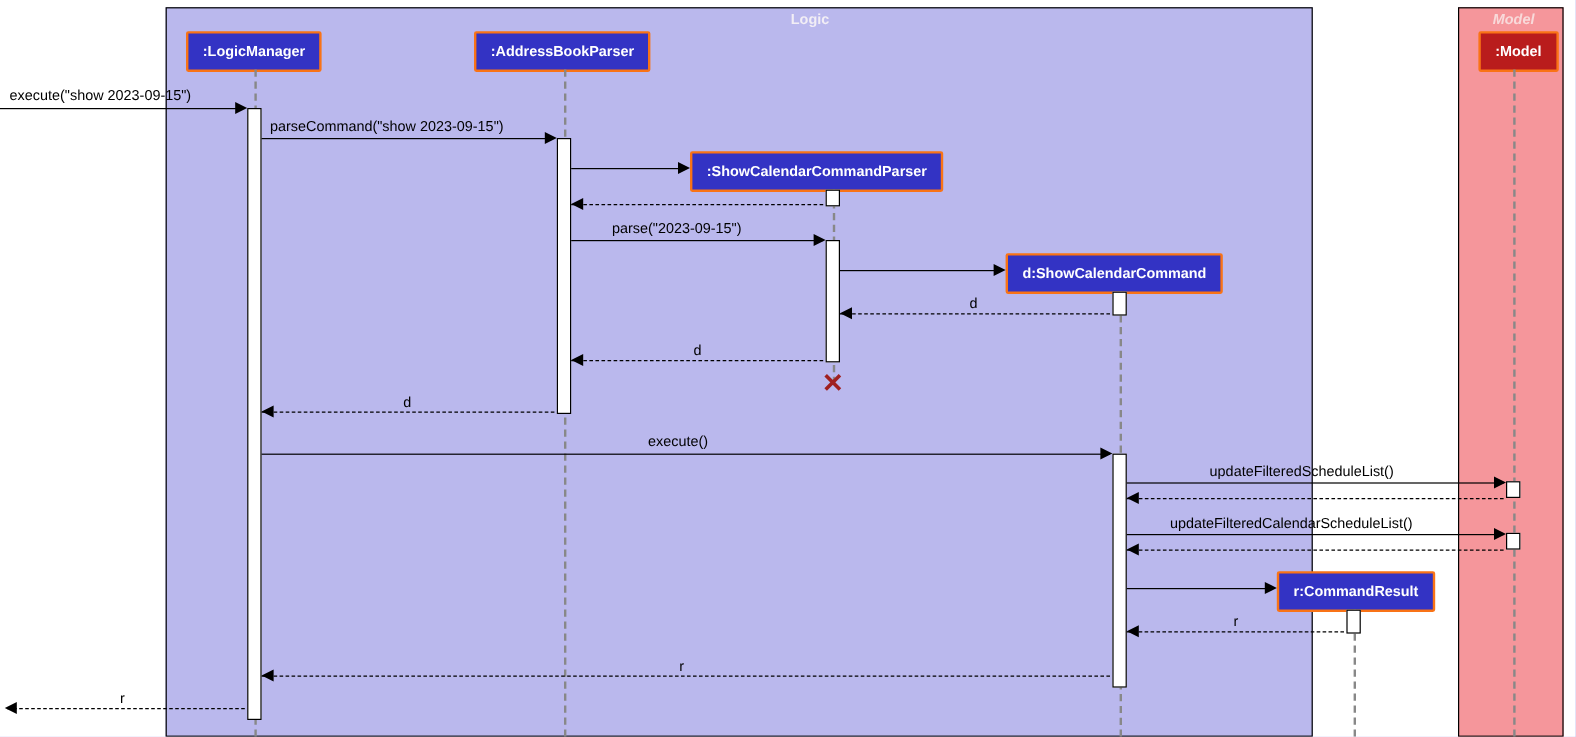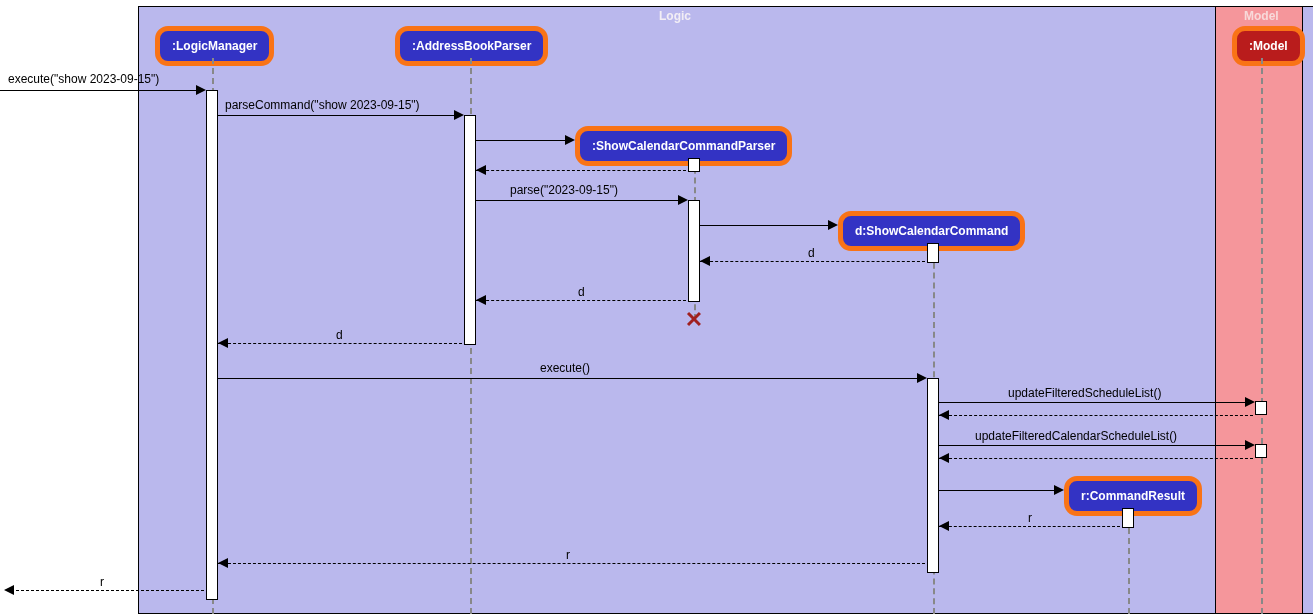--- a/index.html
+++ b/index.html
@@ -25,26 +25,26 @@
   }
   .box-label {
     position: absolute;
     top: 2px;
     font-weight: bold;
     font-size: 12px;
   }
   .participant {
     position: absolute;
     padding: 8px 12px;
-    border: 5px solid #f97316;
+    border: 2px solid #f97316;
     color: #fff;
     font-weight: bold;
     text-align: center;
     white-space: nowrap;
-    border-radius: 13px;
+    border-radius: 2px;
   }
   .p-logic { background: #3333c4; }
   .p-model { background: #b91c1c; }
   .lifeline {
     position: absolute;
     width: 0;
     border-left: 2px dashed #888;
   }
   .activation {
     position: absolute;
@@ -90,24 +90,24 @@
     font-size: 22px;
     font-weight: bold;
     line-height: 20px;
     text-align: center;
     transform: translate(-50%, -50%);
   }
 </style>
 </head>
 <body>
 
-<div class="box-logic" style="left:138px; top:6px; width:1176px; height:608px;">
+<div class="box-logic" style="left:138px; top:6px; width:956px; height:608px;">
   <span class="box-label" style="left:520px; color:#f2eef5;">Logic</span>
 </div>
-<div class="box-model" style="left:1215px; top:6px; width:88px; height:608px;">
+<div class="box-model" style="left:1215px; top:6px; width:88px; height:608px;font-style:italic;">
   <span class="box-label" style="left:28px; color:#f8dada;">Model</span>
 </div>
 
 <div class="participant p-logic" style="left:155px; top:26px;">:LogicManager</div>
 <div class="participant p-logic" style="left:395px; top:26px;">:AddressBookParser</div>
 <div class="participant p-logic" style="left:575px; top:126px;">:ShowCalendarCommandParser</div>
 <div class="participant p-logic" style="left:838px; top:211px;">d:ShowCalendarCommand</div>
 <div class="participant p-logic" style="left:1064px; top:476px;">r:CommandResult</div>
 <div class="participant p-model" style="left:1232px; top:26px;">:Model</div>
 

